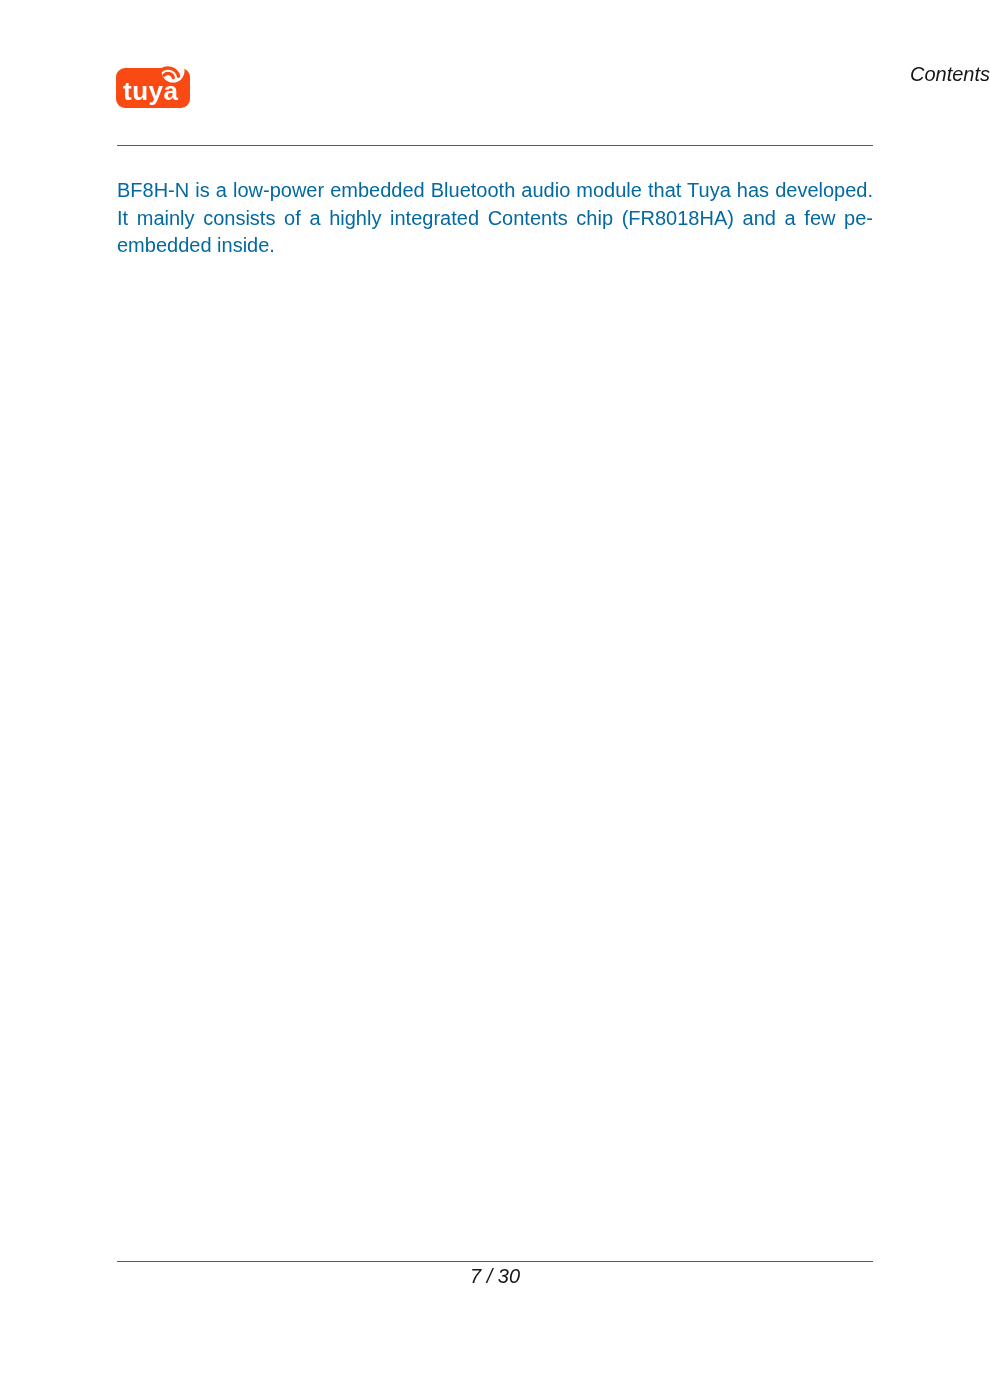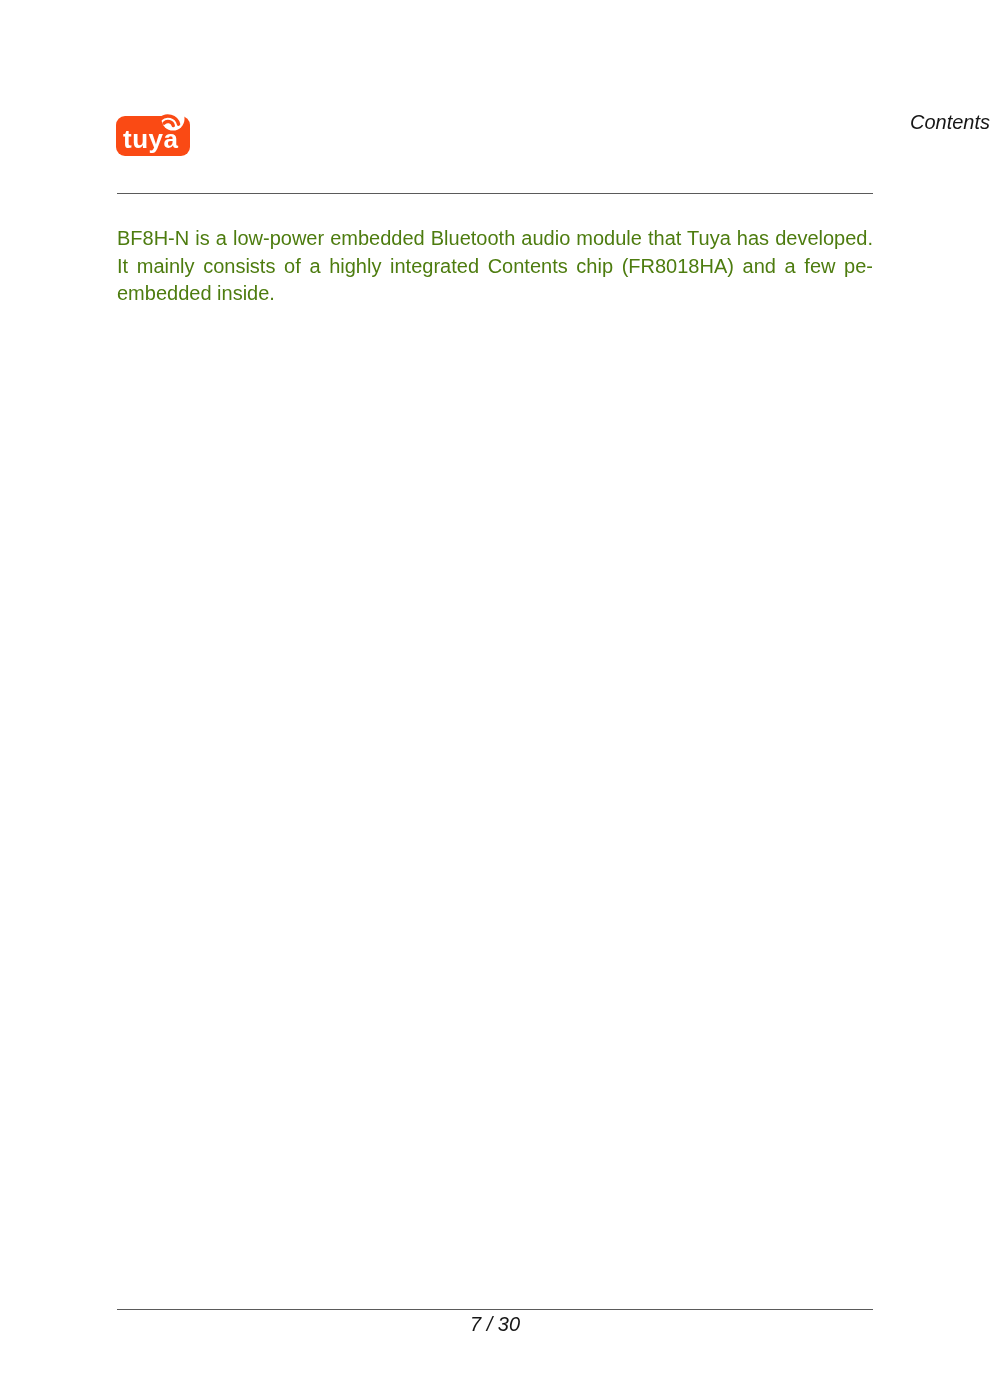--- a/index.html
+++ b/index.html
@@ -8,21 +8,20 @@
     background: #ffffff;
   }
   .page {
     position: relative;
     width: 990px;
     height: 1308px;
     background: #ffffff;
     font-family: "Liberation Sans", sans-serif;
     color: #1a1a1a;
     overflow: hidden;
-    margin-top: 48px;
   }
 
   
   .logo-wrap {
     position: absolute;
     left: 116px;
     top: 62px;
     width: 76px;
     height: 48px;
   }
@@ -53,21 +52,21 @@
   .header-rule { top: 145px; }
 
   
   .intro {
     position: absolute;
     left: 117px;
     top: 177px;
     width: 756px;
     font-size: 20px;
     line-height: 27.5px;
-    color: #4d7c0f;
+    color: #0369a1;
   }
   .para-line { width: 756px; white-space: normal; }
   .para-line.justified {
     text-align: justify;
     text-align-last: justify;
   }
   .para-line.last-line { text-align: left; }
 
   
   .footer-rule { top: 1261px; }

